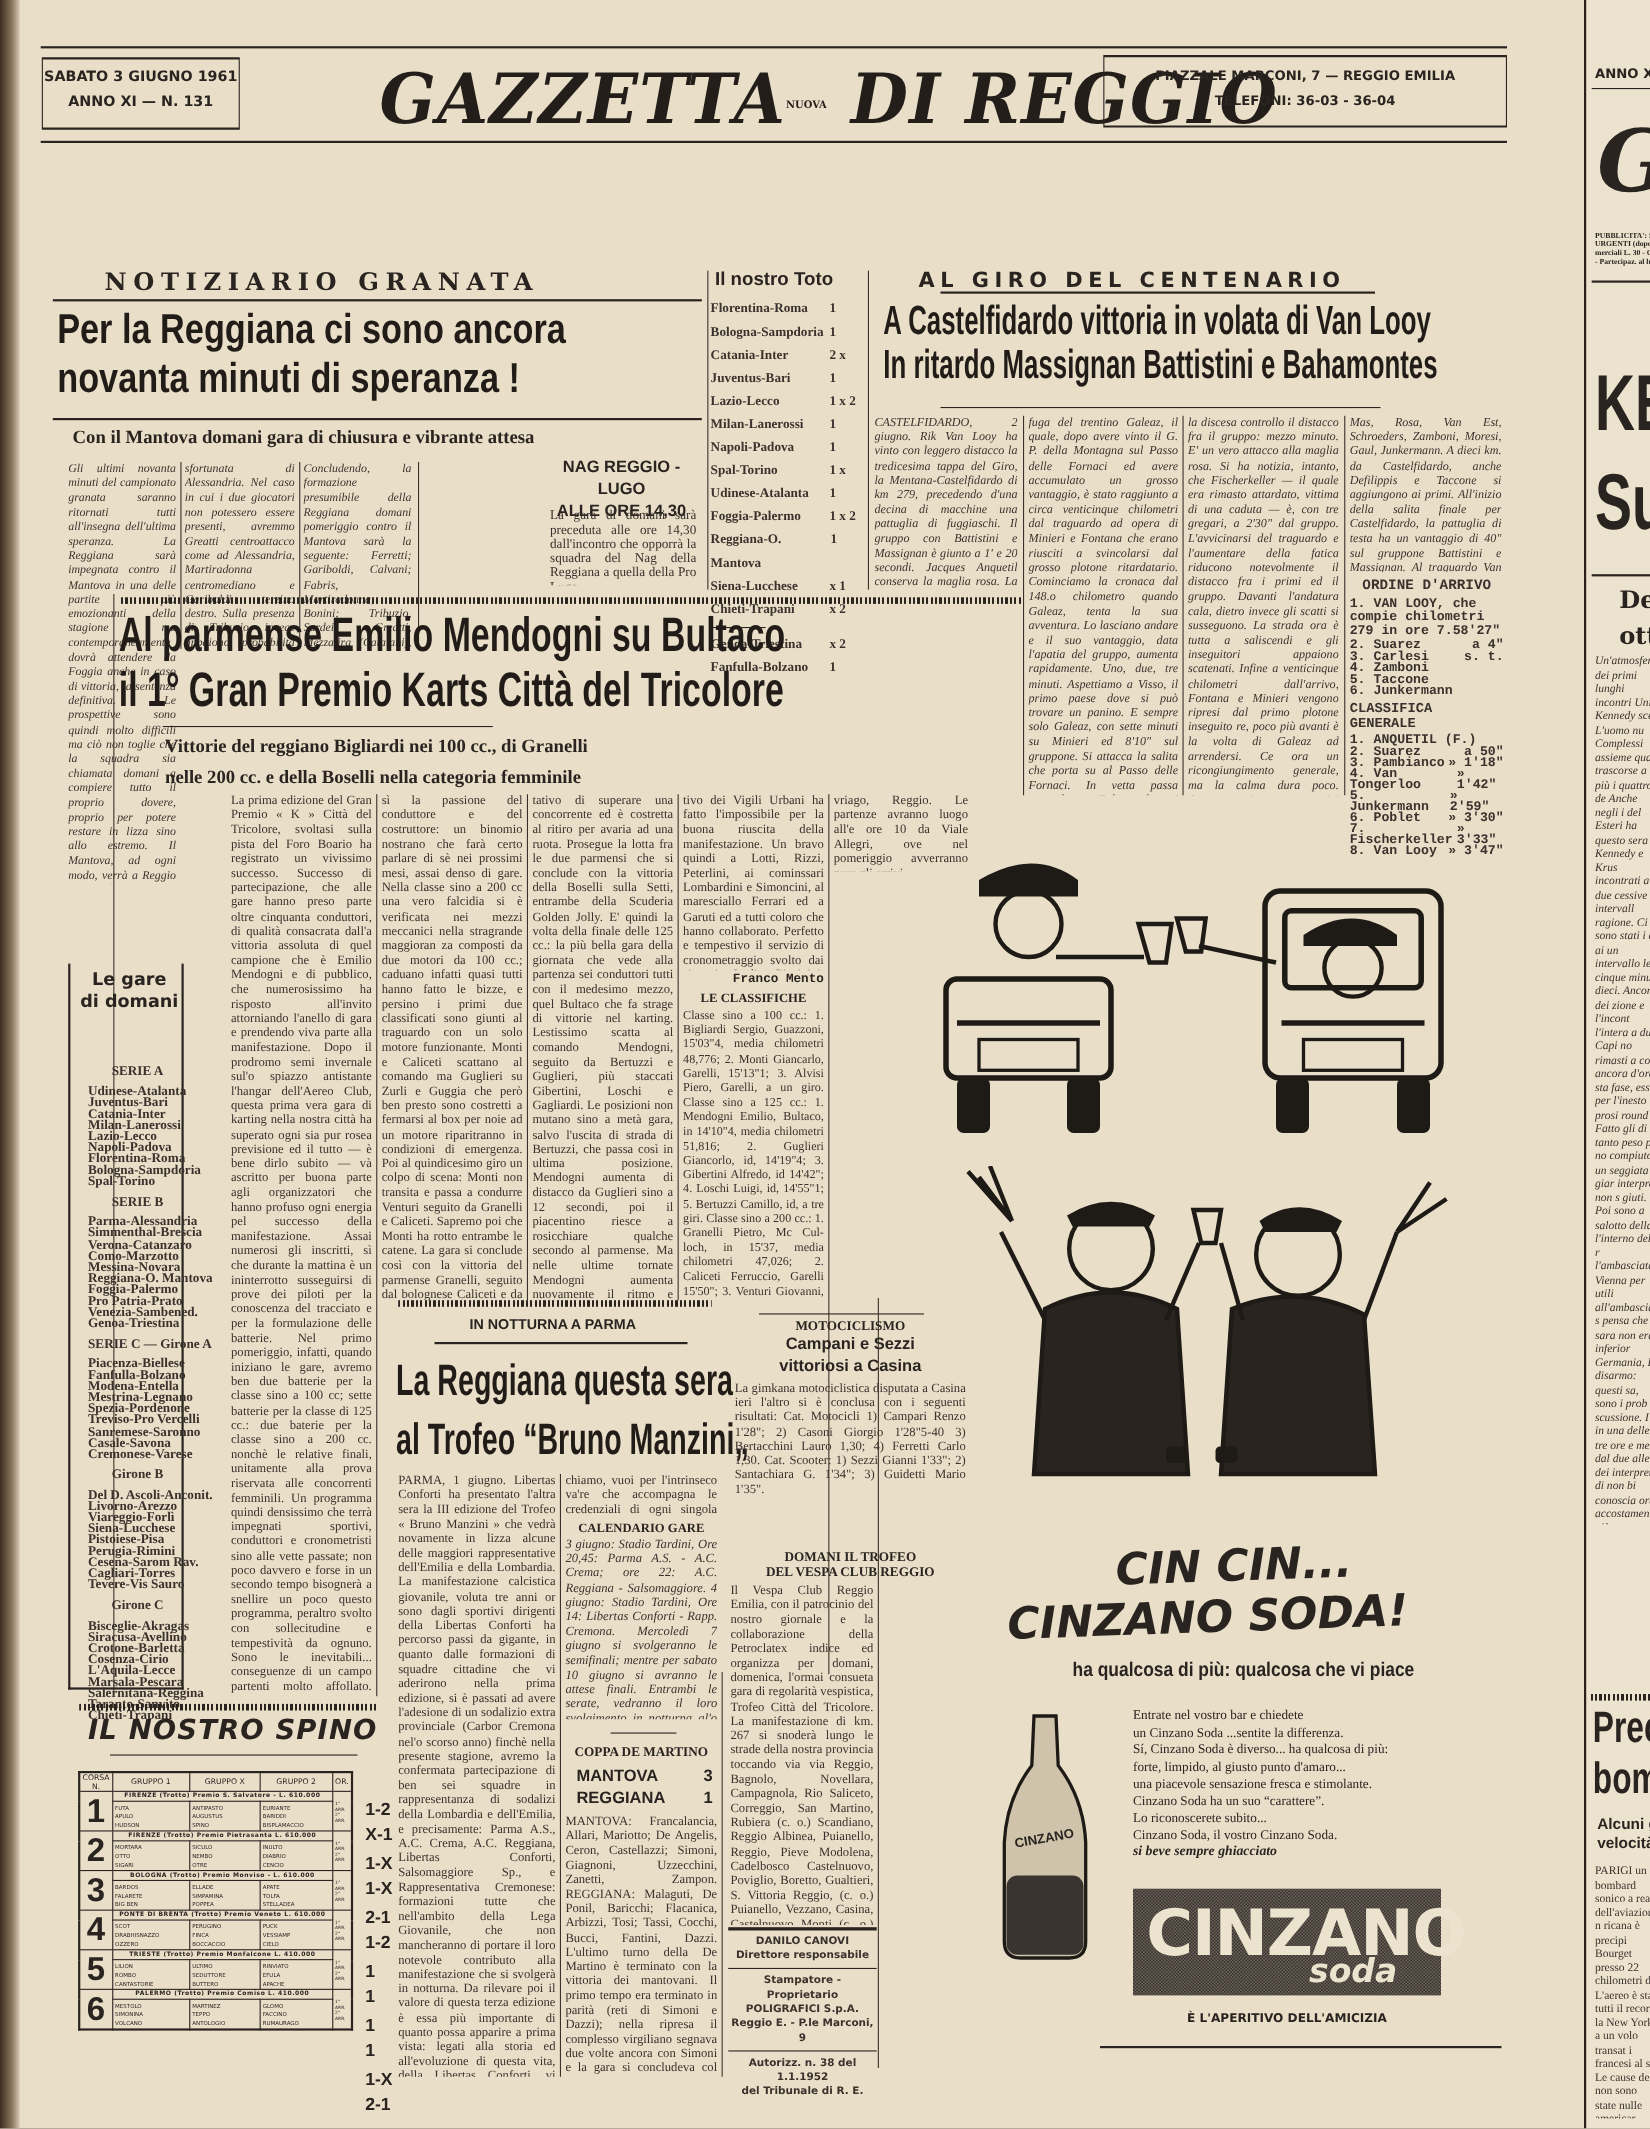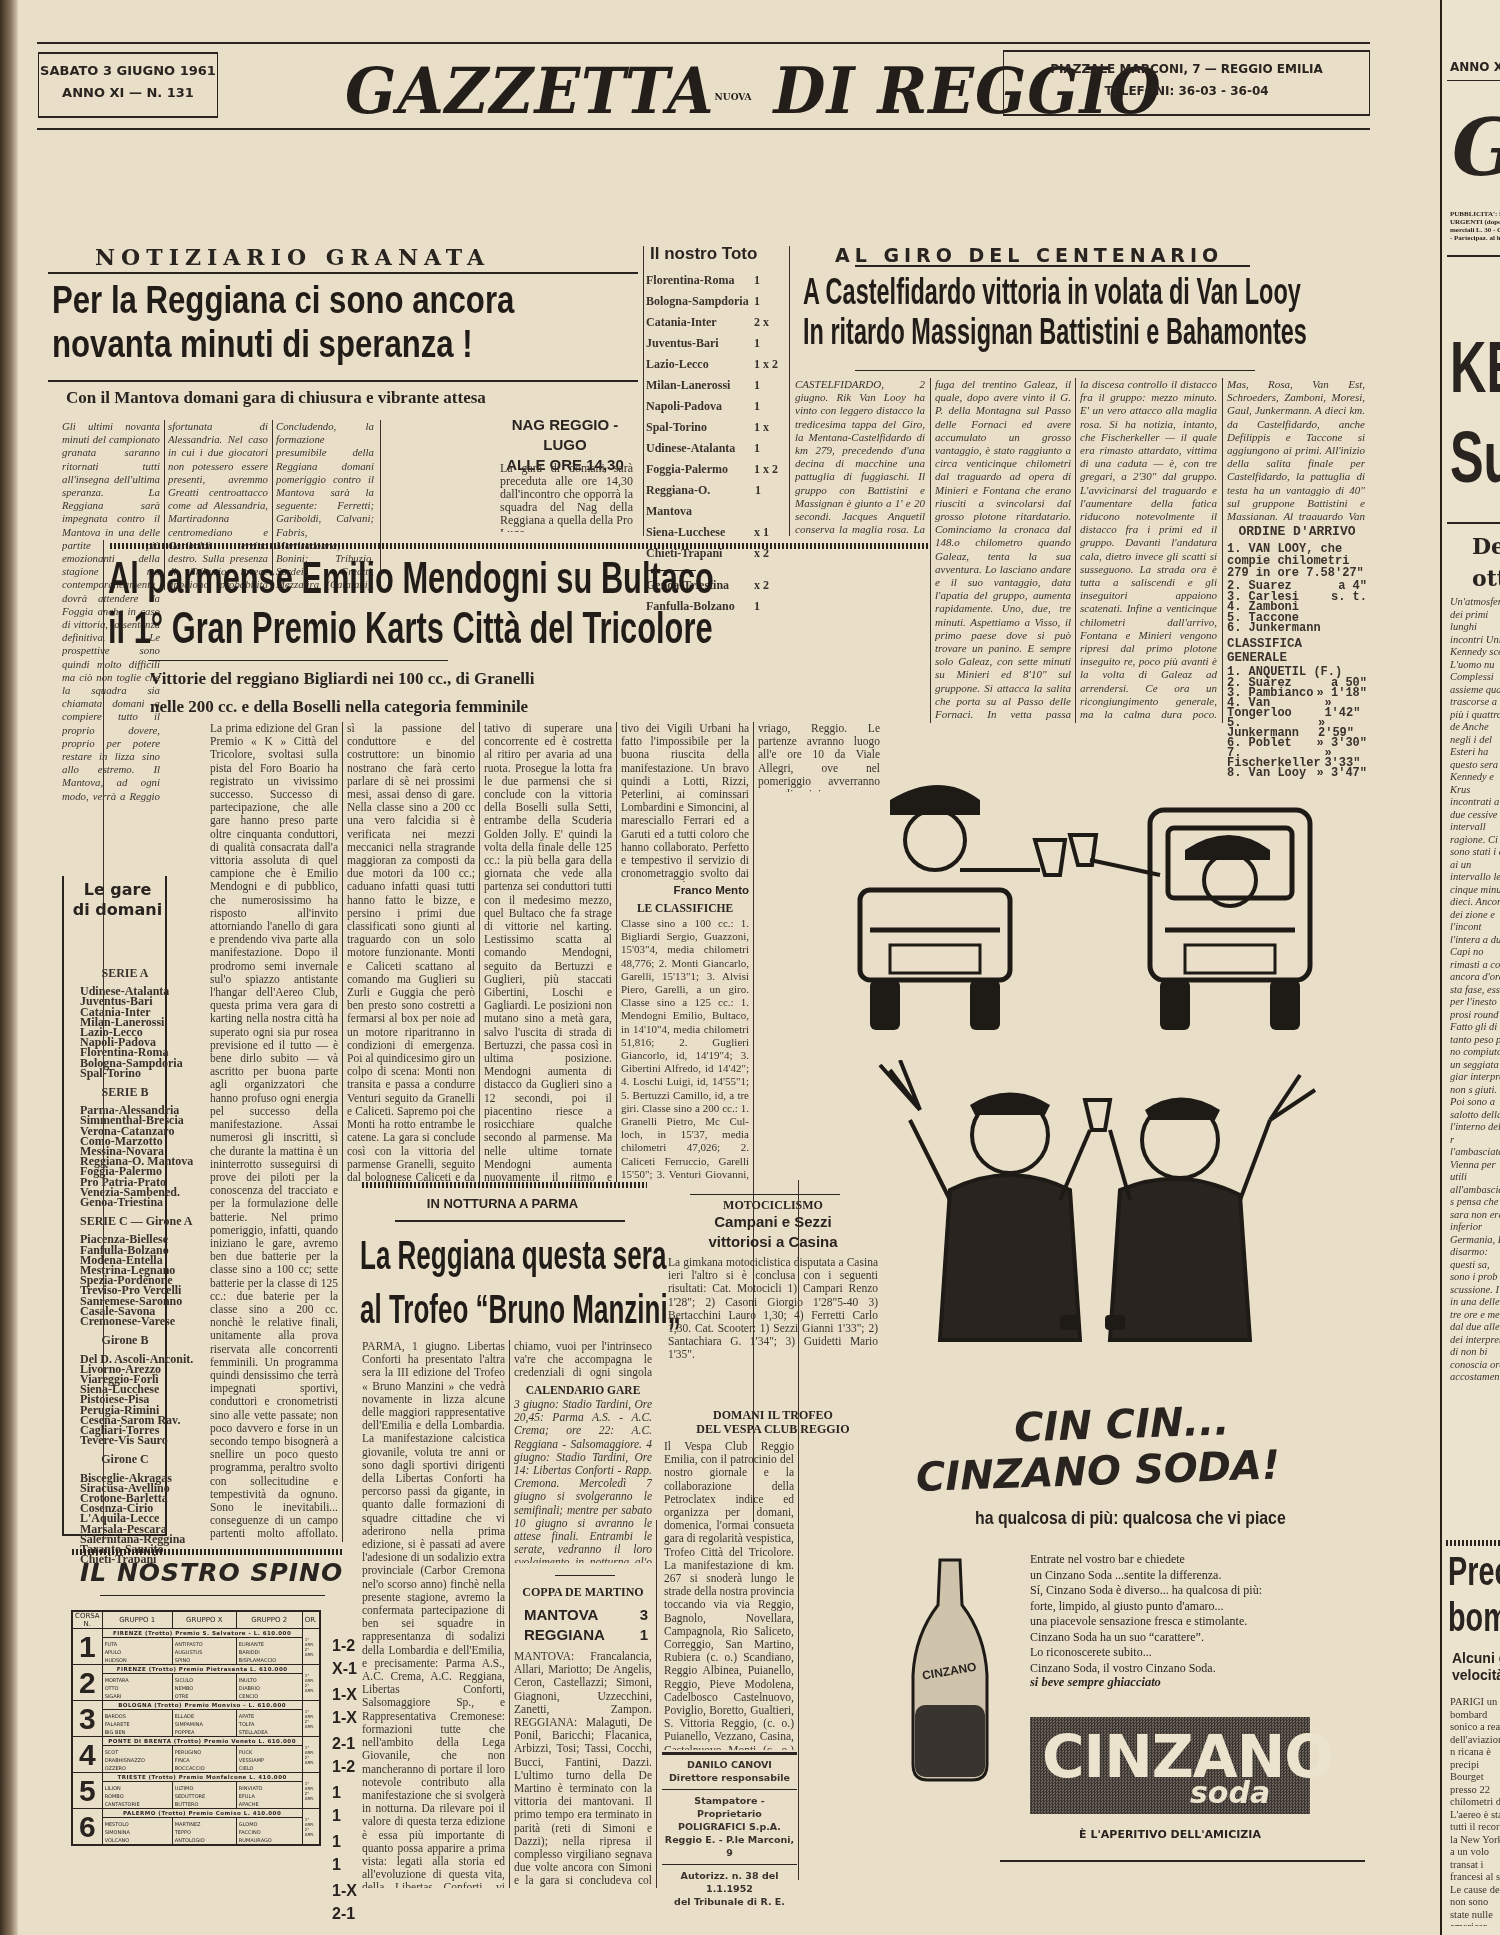--- a/index.html
+++ b/index.html
@@ -226,21 +226,21 @@
     <div>Vittorie del reggiano Bigliardi nei 100 cc., di Granelli</div>
     <div>nelle 200 cc. e della Boselli nella categoria femminile</div>
   </div>
   <div class="abs body-text" style="left:210px;top:722px;width:128px;height:818px;">La prima edizione del Gran Premio « K » Città del Tricolore, svoltasi sulla pista del Foro Boario ha registrato un vivissimo successo. Successo di partecipazione, che alle gare hanno preso parte oltre cinquanta conduttori, di qualità consacrata dall'a vittoria assoluta di quel campione che è Emilio Mendogni e di pubblico, che numerosissimo ha risposto all'invito attorniando l'anello di gara e prendendo viva parte alla manifestazione. Dopo il prodromo semi invernale sul'o spiazzo antistante l'hangar dell'Aereo Club, questa prima vera gara di karting nella nostra città ha superato ogni sia pur rosea previsione ed il tutto — è bene dirlo subito — và ascritto per buona parte agli organizzatori che hanno profuso ogni energia pel successo della manifestazione. Assai numerosi gli inscritti, sì che durante la mattina è un ininterrotto susseguirsi di prove dei piloti per la conoscenza del tracciato e per la formulazione delle batterie. Nel primo pomeriggio, infatti, quando iniziano le gare, avremo ben due batterie per la classe sino a 100 cc; sette batterie per la classe di 125 cc.: due baterie per la classe sino a 200 cc. nonchè le relative finali, unitamente alla prova riservata alle concorrenti femminili. Un programma quindi densissimo che terrà impegnati sportivi, conduttori e cronometristi sino alle vette passate; non poco davvero e forse in un secondo tempo bisognerà a snellire un poco questo programma, peraltro svolto con sollecitudine e tempestività da ognuno. Sono le inevitabili... conseguenze di un campo partenti molto affollato. Nella classe sino a 100 cc. una bella vittoria di un reggiano: Sergio Bigliardi che ha corso con motore Guazzoni montato su di un telaio costruito da un altro reggiano, il Salati. Lotta serrata nei primi giri, poi il reggiano si porta decisamente al comando e termina la gara con un vantaggio di dieci secondi sul bolognese Monti, su Garelli. Un successo che lascia bene sperare e che premia così</div>
   <div class="vrule" style="left:342px;top:722px;height:820px;"></div>
   <div class="abs body-text" style="left:347px;top:722px;width:128px;height:460px;">sì la passione del conduttore e del costruttore: un binomio nostrano che farà certo parlare di sè nei prossimi mesi, assai denso di gare. Nella classe sino a 200 cc una vero falcidia si è verificata nei mezzi meccanici nella stragrande maggioran za composti da due motori da 100 cc.; caduano infatti quasi tutti hanno fatto le bizze, e persino i primi due classificati sono giunti al traguardo con un solo motore funzionante. Monti e Caliceti scattano al comando ma Guglieri su Zurli e Guggia che però ben presto sono costretti a fermarsi al box per noie ad un motore riparitranno in condizioni di emergenza. Poi al quindicesimo giro un colpo di scena: Monti non transita e passa a condurre Venturi seguito da Granelli e Caliceti. Sapremo poi che Monti ha rotto entrambe le catene. La gara si conclude così con la vittoria del parmense Granelli, seguito dal bolognese Caliceti e da un altro bolognese, Venturi. Nella categoria femminile brividi al primo giro: esce di strada la Fermi, con la pronessa piacentina di sicuro avvenire, e transita al comando la Setti seguita dalla Boselli. Poi nella seconda tornata accusa la Fermi esce di pista nel tentativo</div>
   <div class="vrule" style="left:479px;top:722px;height:460px;"></div>
   <div class="abs body-text" style="left:484px;top:722px;width:128px;height:460px;">tativo di superare una concorrente ed è costretta al ritiro per avaria ad una ruota. Prosegue la lotta fra le due parmensi che si conclude con la vittoria della Boselli sulla Setti, entrambe della Scuderia Golden Jolly. E' quindi la volta della finale delle 125 cc.: la più bella gara della giornata che vede alla partenza sei conduttori tutti con il medesimo mezzo, quel Bultaco che fa strage di vittorie nel karting. Lestissimo scatta al comando Mendogni, seguito da Bertuzzi e Guglieri, più staccati Gibertini, Loschi e Gagliardi. Le posizioni non mutano sino a metà gara, salvo l'uscita di strada di Bertuzzi, che passa così in ultima posizione. Mendogni aumenta di distacco da Guglieri sino a 12 secondi, poi il piacentino riesce a rosicchiare qualche secondo al parmense. Ma nelle ultime tornate Mendogni aumenta nuovamente il ritmo e conclude indisturbato da vero trionfatore, agevolandosi il miglior tempo della giornata e quindi la vittoria assoluta. Secondo è l'ottimo Guglieri, terzo il reggiano Gibertini Alfredo, che ha disputato una bella prova. Ottima l'organizzazione del Karting Club Reggio Emilia, con in al Gruppo Sportivo</div>
   <div class="vrule" style="left:616px;top:722px;height:460px;"></div>
   <div class="abs body-text" style="left:621px;top:722px;width:128px;height:160px;">tivo dei Vigili Urbani ha fatto l'impossibile per la buona riuscita della manifestazione. Un bravo quindi a Lotti, Rizzi, Peterlini, ai cominssari Lombardini e Simoncini, al maresciallo Ferrari ed a Garuti ed a tutti coloro che hanno collaborato. Perfetto e tempestivo il servizio di cronometraggio svolto dai signori Lodi, Piccinini, Redeghieri, Beriani, Giovanetti, ecc. Una bella giornata di sport ed un bel successo per il Karting, per un presto arrivederci.</div>
-  <div class="abs" style="left:621px;top:884px;width:128px;text-align:right;font-family:Liberation Sans, sans-serif;font-weight:bold;font-size:11.5px;">Franco Mento</div>
+  <div class="abs" style="left:621px;top:884px;width:128px;text-align:right;font-family:Liberation Mono, monospace;font-weight:bold;font-size:11.5px;">Franco Mento</div>
   <div class="abs" style="left:621px;top:902px;width:128px;text-align:center;font-family:'Liberation Serif',serif;font-weight:bold;font-size:11.5px;">LE CLASSIFICHE</div>
   <div class="abs body-text" style="left:621px;top:917px;width:128px;height:265px;font-size:11px;">Classe sino a 100 cc.: 1. Bigliardi Sergio, Guazzoni, 15'03"4, media chilometri 48,776; 2. Monti Giancarlo, Garelli, 15'13"1; 3. Alvisi Piero, Garelli, a un giro. Classe sino a 125 cc.: 1. Mendogni Emilio, Bultaco, in 14'10"4, media chilometri 51,816; 2. Guglieri Giancorlo, id, 14'19"4; 3. Gibertini Alfredo, id 14'42"; 4. Loschi Luigi, id, 14'55"1; 5. Bertuzzi Camillo, id, a tre giri. Classe sino a 200 cc.: 1. Granelli Pietro, Mc Cul-loch, in 15'37, media chilometri 47,026; 2. Caliceti Ferruccio, Garelli 15'50"; 3. Venturi Giovanni, Aspesi, 16'00"1; 4. Guggia Piero, Garelli; 5. Zurli Giambattista, Garelli. Categoria femminile: 1. Boselli Giuseppina, Garelli, 100 cc. in 8'36"; 2. Setti Rita, id 8'59"; 3. Fermi Lucia, id.</div>
   <div class="vrule" style="left:753px;top:722px;height:800px;"></div>
   <div class="abs body-text" style="left:758px;top:722px;width:122px;height:70px;">vriago, Reggio. Le partenze avranno luogo all'e ore 10 da Viale Allegri, ove nel pomeriggio avverranno pure gli arrivi.</div>
 
   <div class="abs" style="left:62px;top:876px;width:105px;height:660px;border-left:2px solid #2a2420;border-right:2px solid #2a2420;border-bottom:2px solid #2a2420;"></div>
   <div class="abs" style="left:70px;top:880px;width:95px;text-align:center;font-family:'DejaVu Sans',sans-serif;font-weight:bold;font-size:16px;line-height:20px;">
     <div>Le gare</div>
     <div>di domani</div>
   </div>

